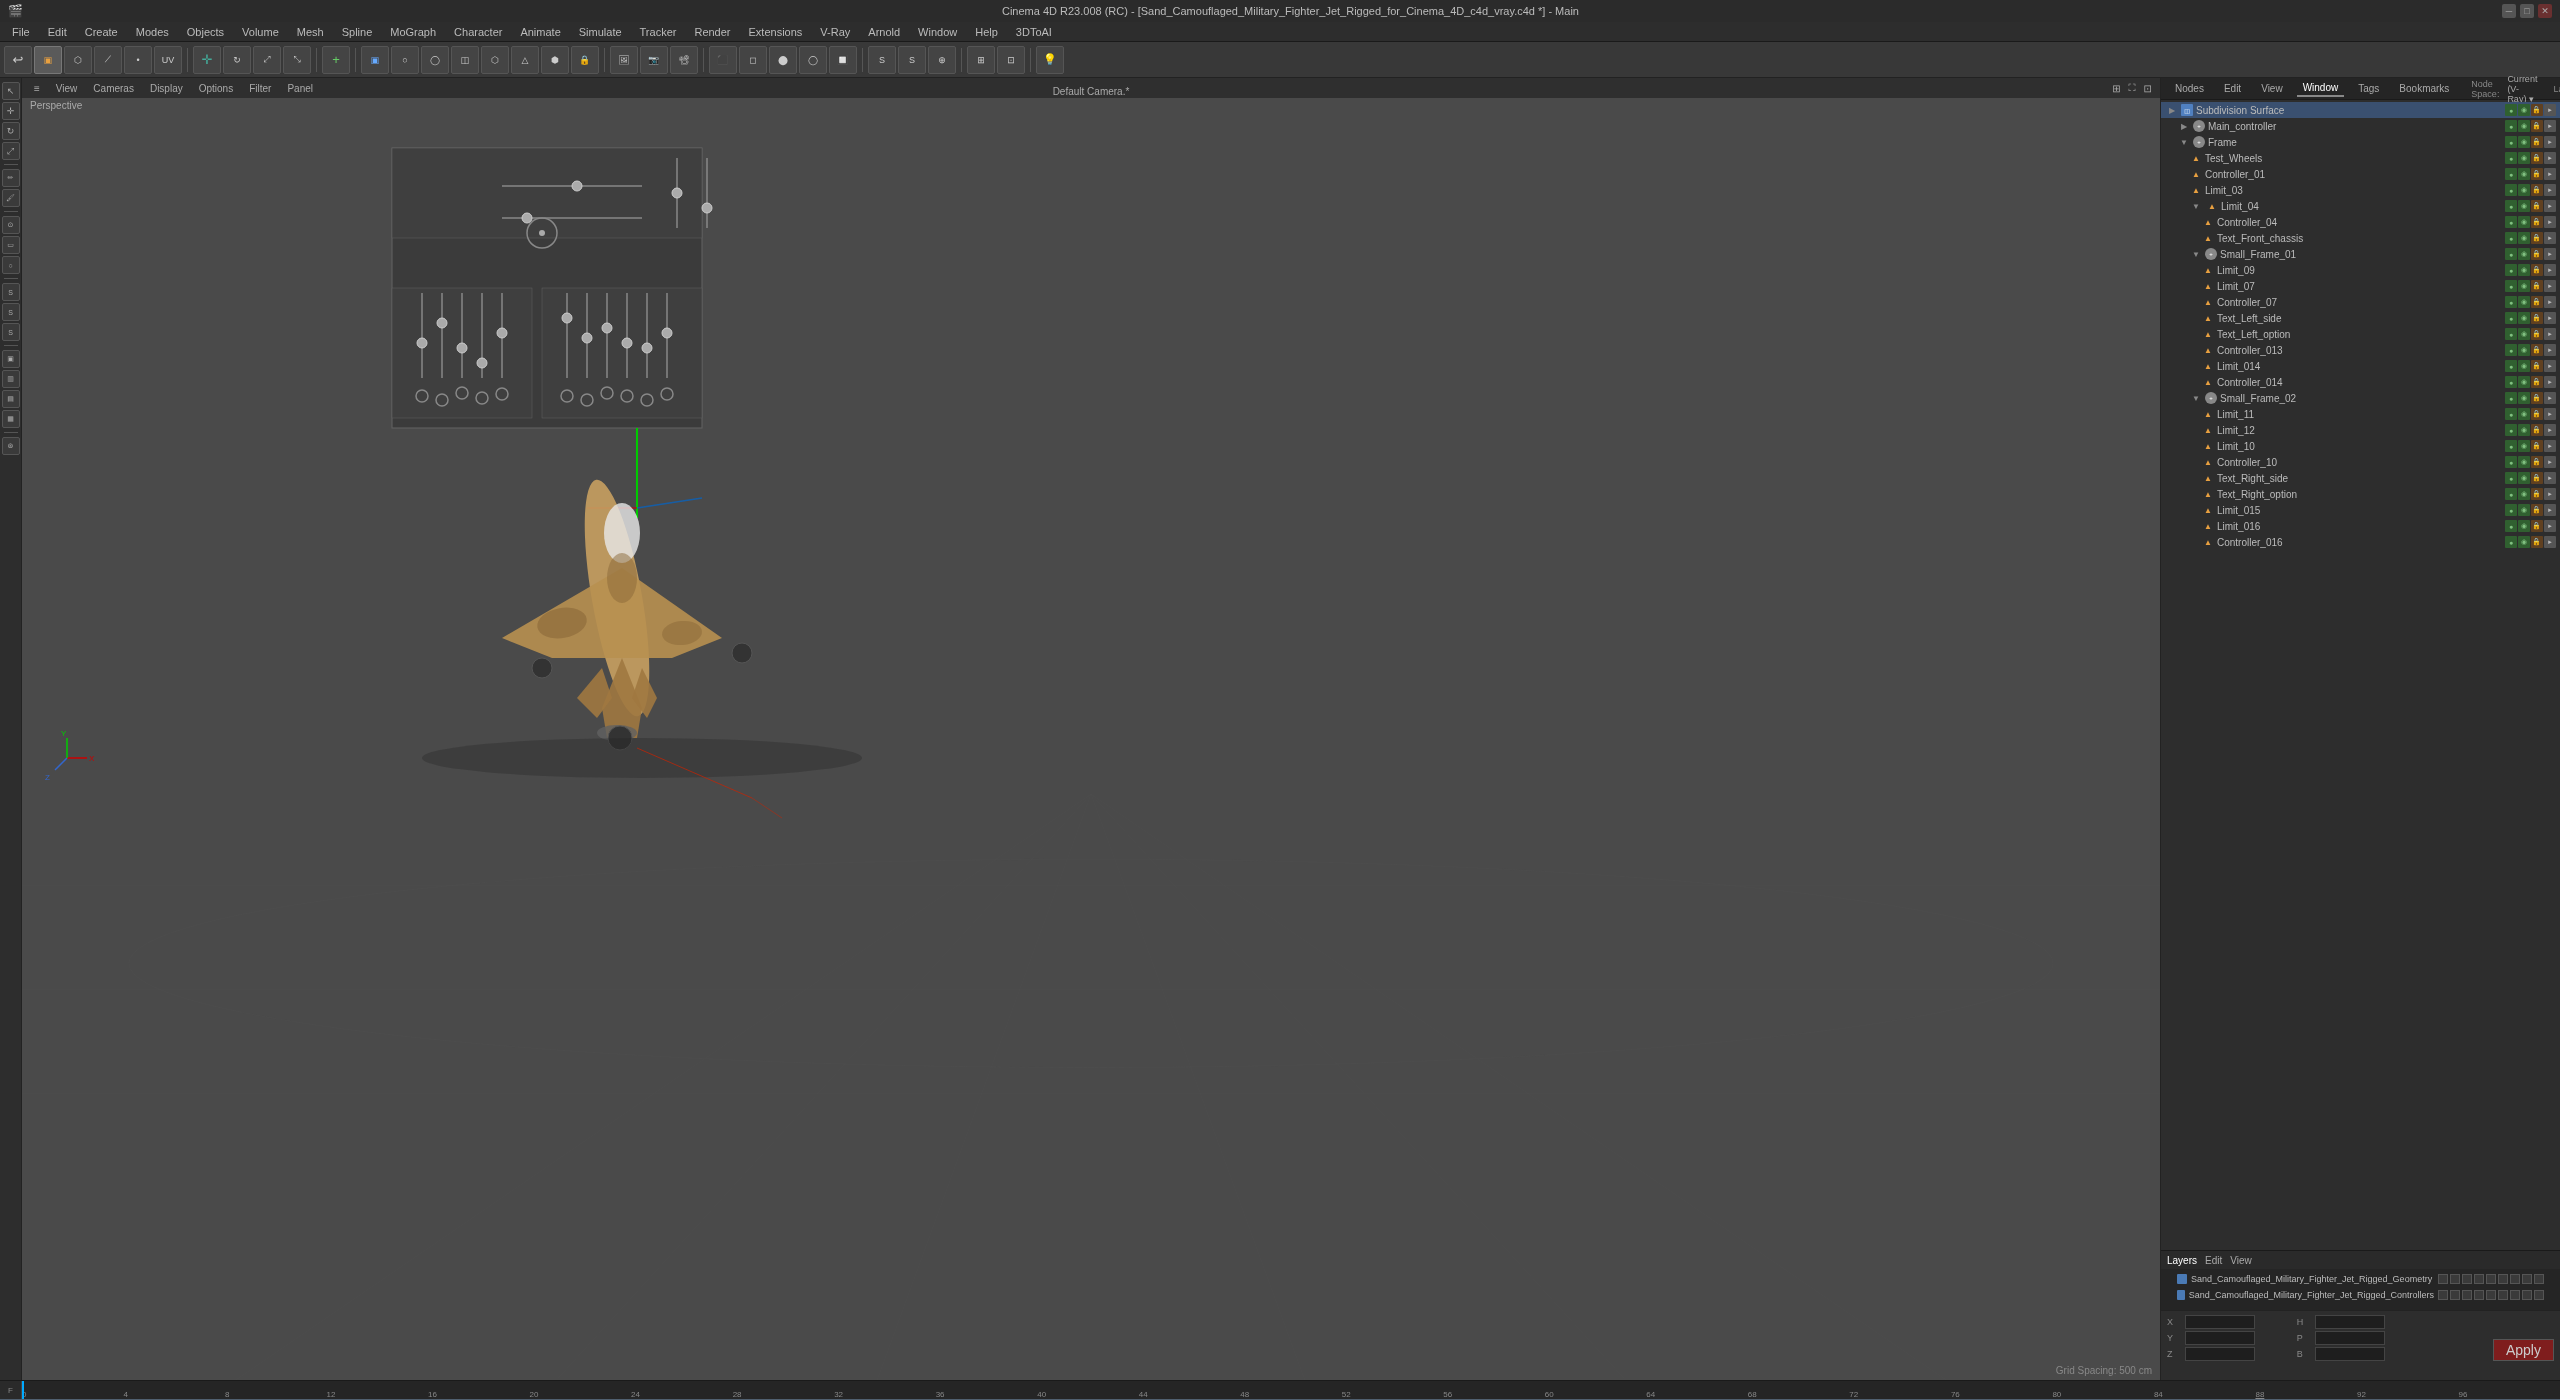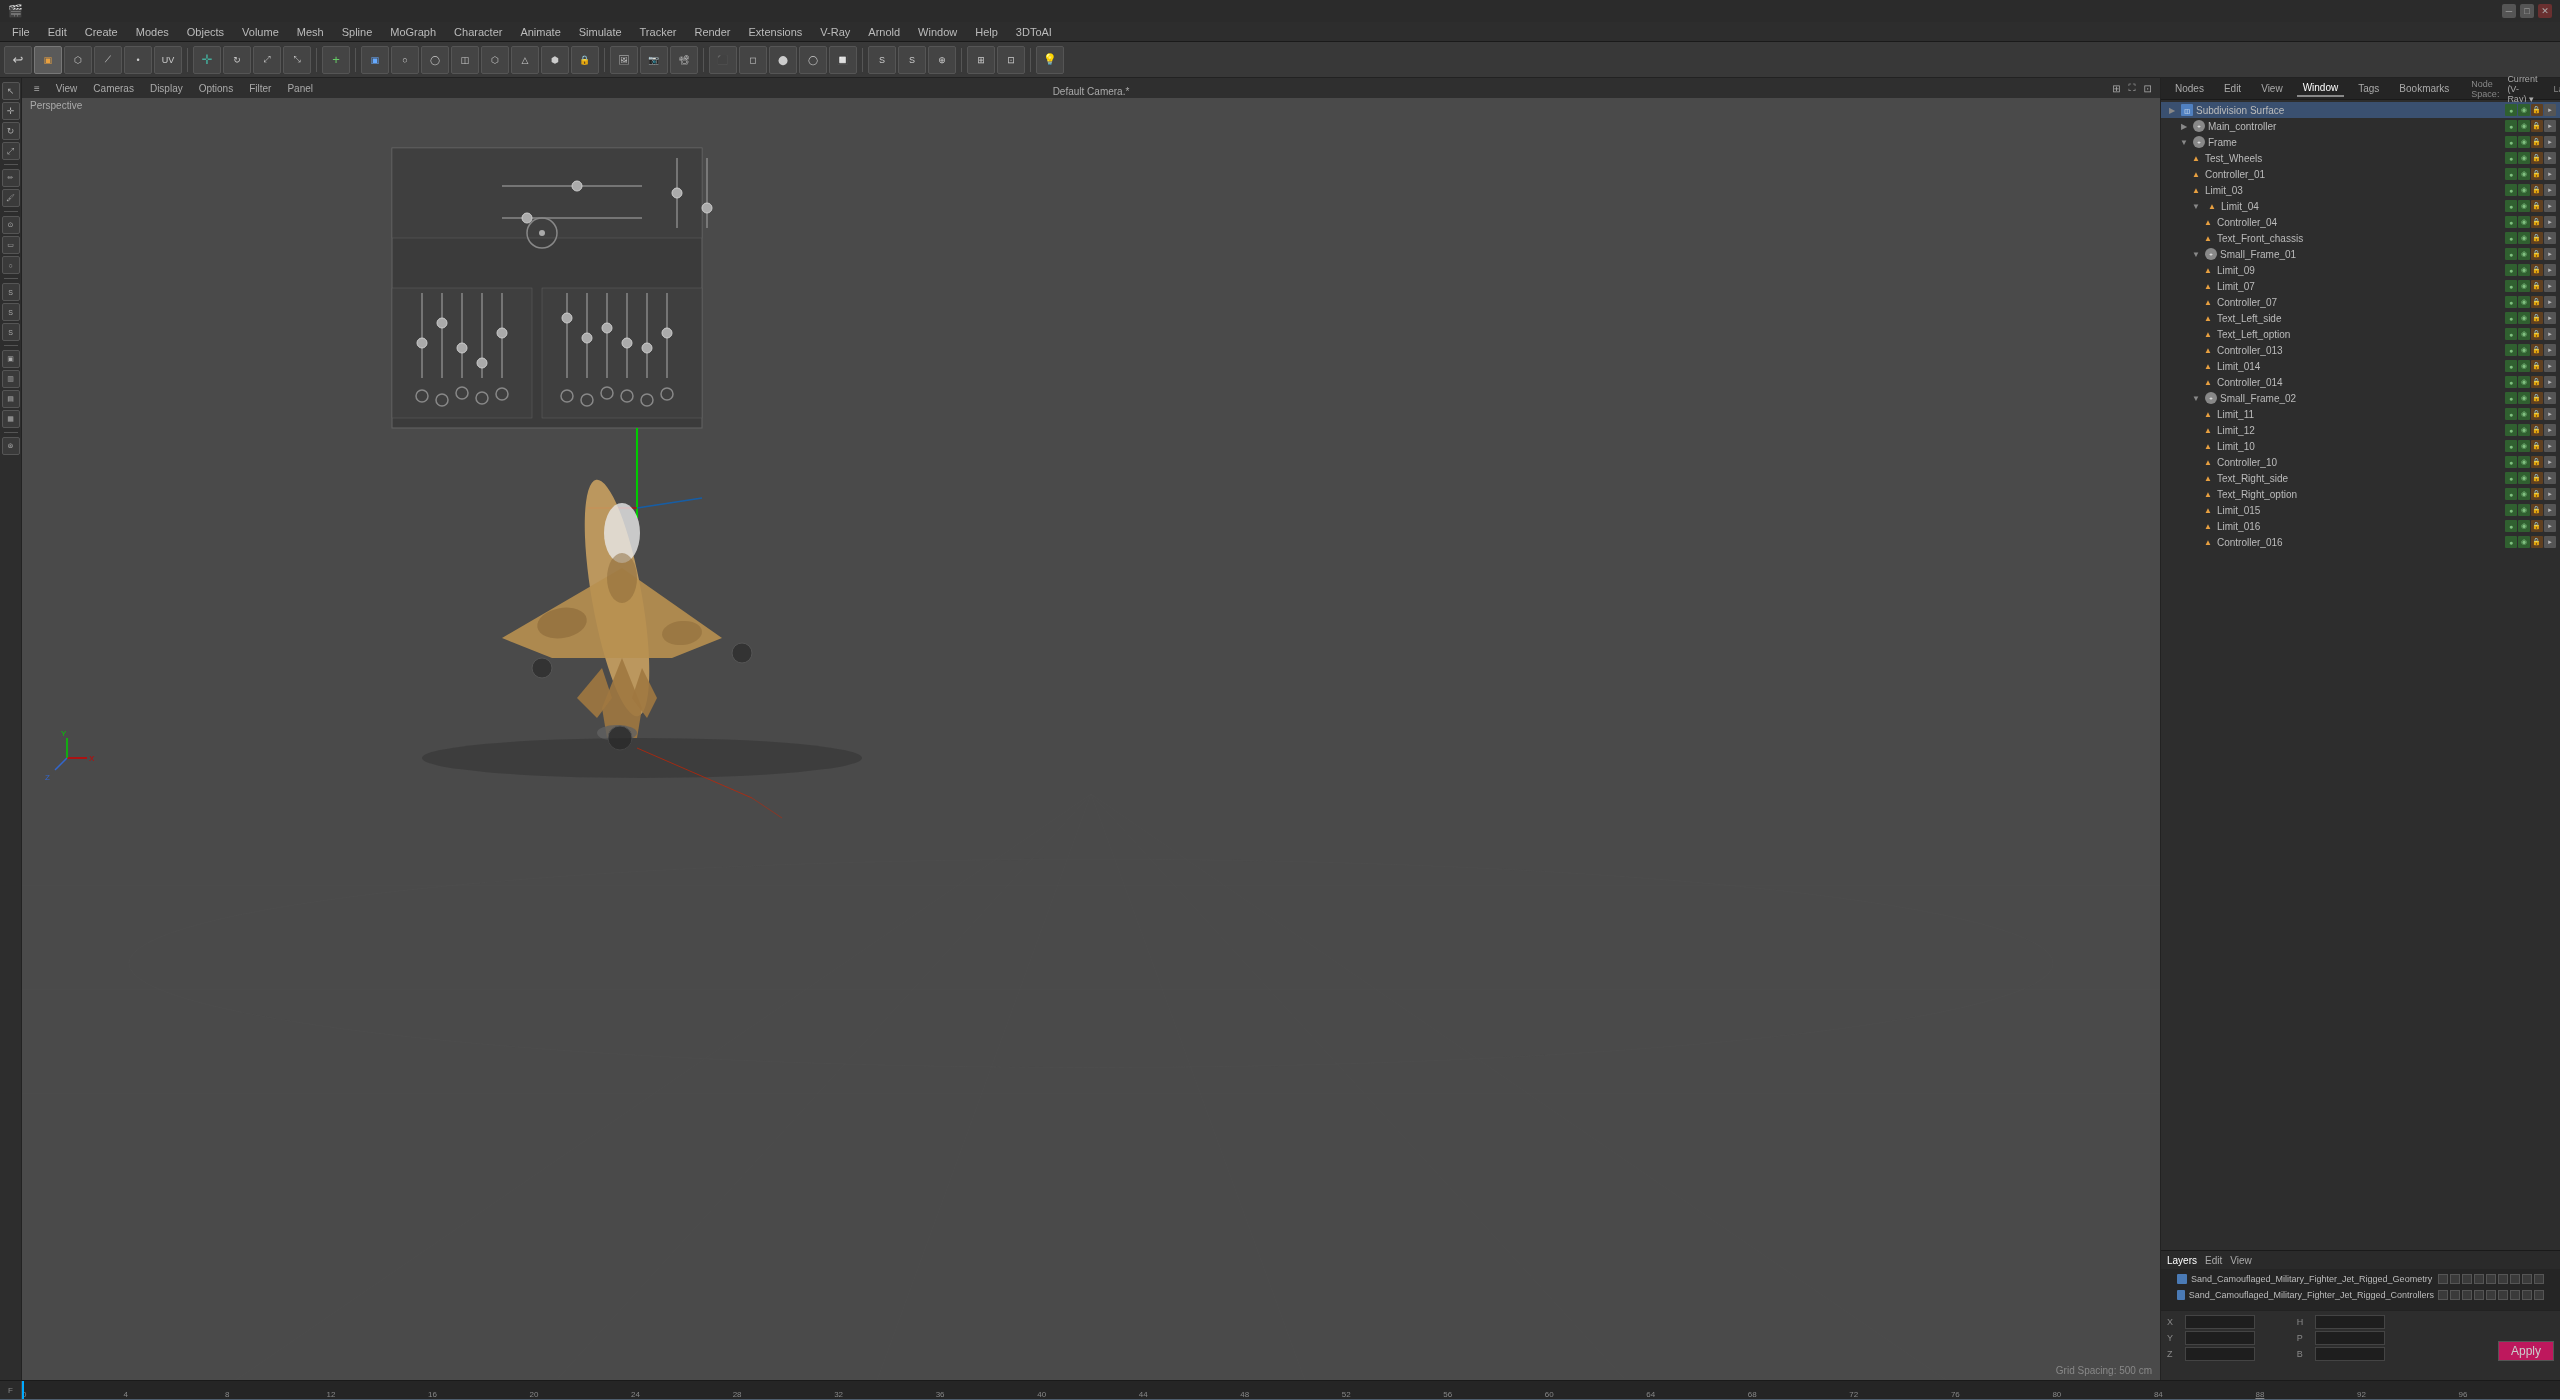--- a/index.html
+++ b/index.html
@@ -354,24 +354,24 @@
       justify-content: center;
       padding: 2px 8px;
       margin-top: 16px;
     }
     .coords-mode-label {
       font-size: 9px;
       color: #888;
     }
     .apply-btn {
       padding: 2px 12px;
-      background: #be185d;
+      background: #7f1d1d;
       border: 1px solid #555;
       color: #ccc;
-      font-size: 12px;
+      font-size: 14px;
       cursor: pointer;
     }
 
     
     ::-webkit-scrollbar { width: 8px; height: 8px; }
     ::-webkit-scrollbar-track { background: #2a2a2a; }
     ::-webkit-scrollbar-thumb { background: #555; border-radius: 2px; }
 
     
     .ta-green { background: #306030 !important; color: #80c080; }
@@ -401,20 +401,21 @@
       left: 0;
       height: 100%;
       background: #506070;
     }
   </style>
 </head>
 <body>
 
 <div id="title-bar">
   <span style="font-size:12px;margin-right:6px;">🎬</span>
+  <span class="title-text">Cinema 4D R23.008 (RC) - [Sand_Camouflaged_Military_Fighter_Jet_Rigged_for_Cinema_4D_c4d_vray.c4d *] - Main</span>
   <div class="win-controls">
     <div class="win-btn">─</div>
     <div class="win-btn">□</div>
     <div class="win-btn" style="background:#6a3030;">✕</div>
   </div>
 </div>
 
 <div id="menu-bar">
   <div class="menu-item">File</div>
   <div class="menu-item">Edit</div>

